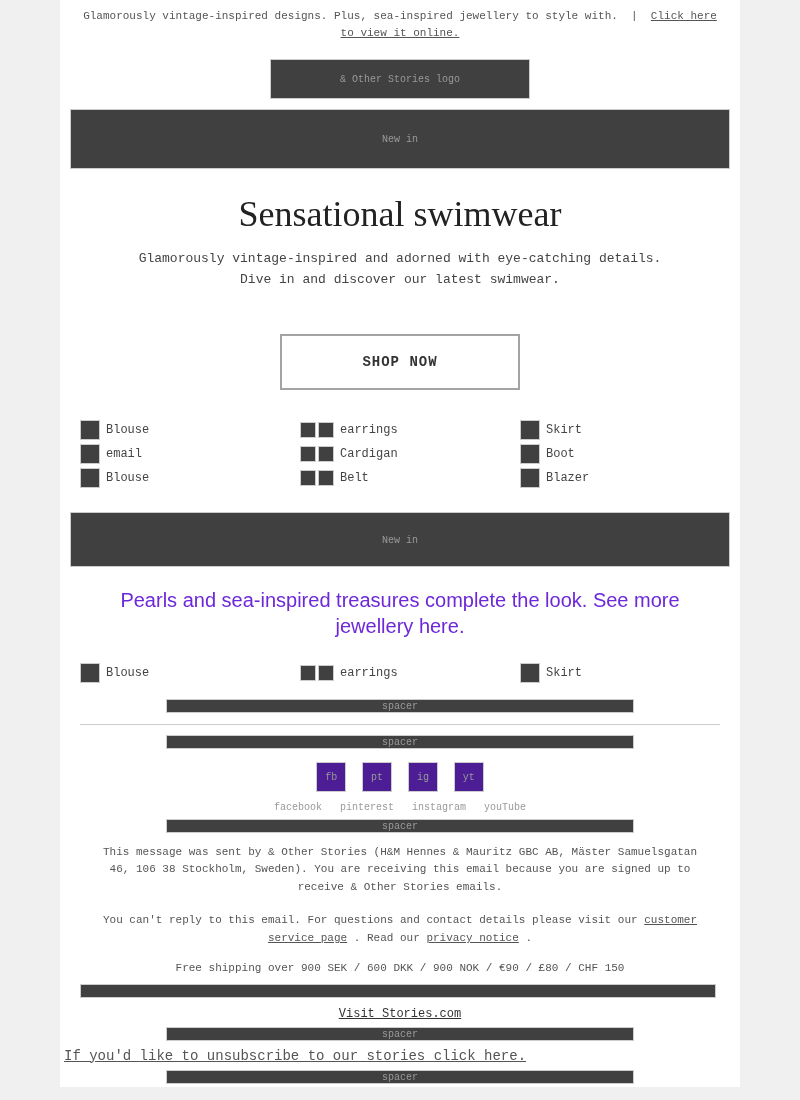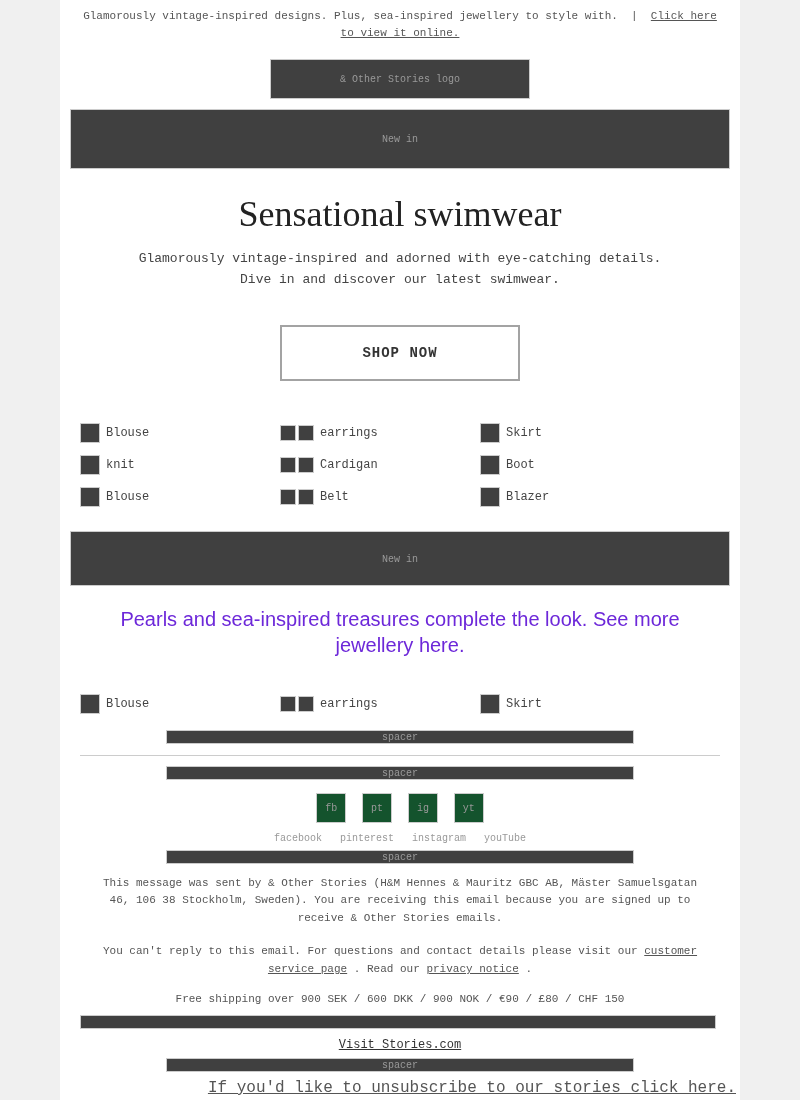--- a/index.html
+++ b/index.html
@@ -79,21 +79,21 @@
       font-weight: normal;
       color: #222;
       margin-bottom: 14px;
     }
     .hero-subtitle {
       font-family: 'Courier New', Courier, monospace;
       font-size: 13px;
       color: #444;
       line-height: 1.6;
       max-width: 560px;
-      margin: 0 auto 14px;
+      margin: 0 auto 23px;
     }
 
     
     .cta-container {
       text-align: center;
       padding: 10px 0 20px;
     }
     .cta-button {
       display: inline-block;
       border: 2px solid #a3a3a3;
@@ -107,23 +107,22 @@
       cursor: pointer;
       background: #fff;
     }
 
     
     .product-grid {
       padding: 10px 20px;
     }
     .product-row {
       display: flex;
-      justify-content: flex-start;
+      justify-content: space-between;
       margin-bottom: 4px;
-      margin-top: 12px;
     }
     .product-cell {
       display: flex;
       align-items: center;
       width: 200px;
       gap: 6px;
     }
     .product-img-small {
       width: 20px;
       height: 20px;
@@ -176,21 +175,21 @@
 
     
     .social-row {
       text-align: center;
       padding: 10px 0;
     }
     .social-icon {
       display: inline-block;
       width: 30px;
       height: 30px;
-      background: #14532d;
+      background: #4c1d95;
       border: 1px solid #ccc;
       margin: 0 4px;
       vertical-align: middle;
       line-height: 30px;
       font-size: 10px;
       color: #999;
       cursor: pointer;
     }
 
     
@@ -239,22 +238,22 @@
       padding: 4px;
       font-size: 12px;
     }
     .visit-link a {
       color: #333;
       text-decoration: underline;
     }
 
     
     .unsubscribe {
-      text-align: right;
-      font-size: 16px;
+      text-align: left;
+      font-size: 14px;
       padding: 4px;
     }
     .unsubscribe a {
       color: #555;
       text-decoration: underline;
     }
   </style>
 </head>
 <body>
 
@@ -299,21 +298,21 @@
       </div>
       <div class="product-cell">
         <span class="img-placeholder product-img-small"></span>
         <span class="product-label">Skirt</span>
       </div>
     </div>
 
     <div class="product-row">
       <div class="product-cell">
         <span class="img-placeholder product-img-small"></span>
-        <span class="product-label">knit</span>
+        <span class="product-label">email</span>
       </div>
       <div class="product-cell">
         <span class="product-img-double">
           <span class="img-placeholder product-img-small"></span>
           <span class="img-placeholder product-img-small"></span>
         </span>
         <span class="product-label">Cardigan</span>
       </div>
       <div class="product-cell">
         <span class="img-placeholder product-img-small"></span>

